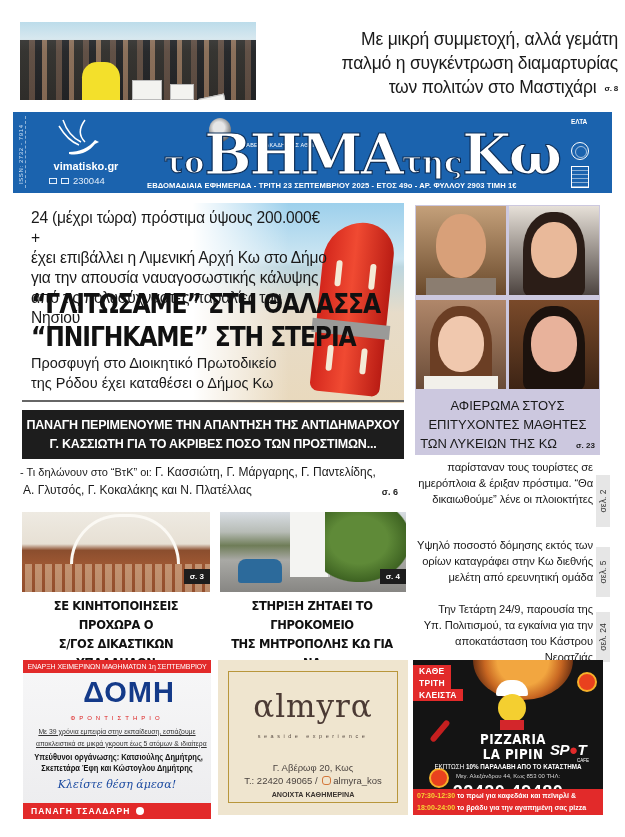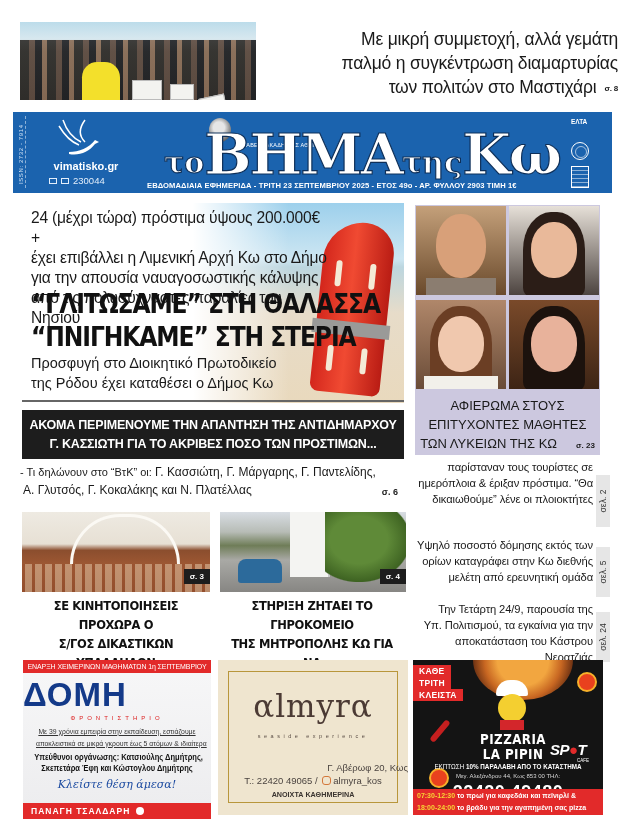--- a/index.html
+++ b/index.html
@@ -102,33 +102,33 @@
   .b1 { left: 413px; top: 459px; }
   .b1t { left: 596px; top: 475px; height: 52px; }
   .b2 { left: 413px; top: 537px; }
   .b2t { left: 596px; top: 547px; height: 50px; }
   .b3 { left: 413px; top: 601px; }
   .b3t { left: 596px; top: 612px; height: 50px; }
 
   
   .ad-domi { left: 23px; top: 660px; width: 188px; height: 159px; background: linear-gradient(180deg, #f7f7f8, #ececee); }
   .domi-topbar { position: absolute; left: 0; top: 0; width: 100%; height: 13px; background: #e22a2a; color: #fff; font-size: 7px; text-align: center; line-height: 13px; letter-spacing: -0.1px; white-space: nowrap; }
-  .domi-logo { position: absolute; left: 0; top: 16px; width: 100%; font-size: 33px; font-weight: bold; color: #143a89; letter-spacing: 1px; }
+  .domi-logo { position: absolute; left: 12px; top: 16px; width: 100%; text-align: center; font-size: 29px; font-weight: bold; color: #143a89; letter-spacing: 1px; }
   .domi-sub { position: absolute; left: 0; top: 55px; width: 100%; text-align: center; font-size: 6px; color: #d22; letter-spacing: 4px; }
   .domi-line { position: absolute; left: 4px; width: 180px; text-align: center; font-size: 7.6px; color: #333; text-decoration: underline; white-space: nowrap; transform: scaleX(.9); }
   .domi-resp { position: absolute; left: 4px; width: 180px; text-align: center; font-size: 8.2px; font-weight: bold; color: #111; white-space: nowrap; transform: scaleX(.92); }
   .domi-cta { position: absolute; left: 0; top: 118px; width: 100%; text-align: center; font-family: "DejaVu Serif", serif; font-style: italic; font-size: 11px; color: #1b4aa0; }
   .domi-bottombar { position: absolute; left: 0; bottom: 0; width: 100%; height: 16px; background: #e22a2a; color: #fff; font-size: 8.5px; font-weight: bold; line-height: 16px; display: flex; justify-content: space-between; padding: 0 8px; letter-spacing: 1px; }
   .phone-dot { display: inline-block; width: 8px; height: 8px; border-radius: 50%; background: #fff; vertical-align: -1px; margin-right: 4px; }
 
   .ad-almyra { left: 218px; top: 660px; width: 190px; height: 155px; background: #efe5cf; }
   .almyra-frame { position: absolute; left: 10px; top: 11px; width: 170px; height: 132px; border: 1.5px solid #b8963b; }
   .almyra-logo { position: absolute; left: 0; top: 28px; width: 100%; text-align: center; font-family: "DejaVu Serif", serif; font-size: 31px; color: #4b3a34; letter-spacing: 1px; }
   .almyra-tag { position: absolute; left: 0; top: 73px; width: 100%; text-align: center; font-size: 5.5px; color: #5a4d45; letter-spacing: 3.5px; }
-  .almyra-addr { position: absolute; left: 0; top: 102px; width: 100%; text-align: right; font-size: 9.5px; color: #4b4440; }
+  .almyra-addr { position: absolute; left: 0; top: 102px; width: 100%; text-align: center; font-size: 9.5px; color: #4b4440; }
   .almyra-tel { position: absolute; left: 0; top: 115px; width: 100%; text-align: center; font-size: 9.5px; color: #4b4440; }
   .ig-icon { display: inline-block; width: 9px; height: 9px; border: 1.3px solid #d4773a; border-radius: 3px; vertical-align: -1px; margin: 0 2px; position: relative; }
   .almyra-open { position: absolute; left: 0; top: 130px; width: 100%; text-align: center; font-size: 7.2px; font-weight: bold; color: #3a3430; }
 
   .ad-pizza { left: 413px; top: 660px; width: 190px; height: 155px; background: #141414; overflow: hidden; }
   .pizza-disc { position: absolute; left: 60px; top: -40px; width: 100px; height: 80px; border-radius: 50%; background: radial-gradient(circle, #f2a640 0 40%, #c86722 60%, #6e3213 78%, rgba(0,0,0,0) 80%); }
   .pizza-tag { position: absolute; left: 0; background: #e22a2a; color: #fff; font-weight: bold; font-size: 8.5px; padding: 1px 6px; line-height: 10px; letter-spacing: .3px; }
   .chef { position: absolute; left: 77px; top: 20px; width: 46px; height: 50px; }
   .chef .hat { position: absolute; left: 6px; top: 0; width: 32px; height: 16px; background: #fff; border-radius: 14px 14px 2px 2px; }
   .chef .head { position: absolute; left: 8px; top: 14px; width: 28px; height: 28px; background: #f4cf30; border-radius: 50%; }
@@ -206,21 +206,21 @@
   <div>“ΓΛΙΤΩΣΑΜΕ” ΣΤΗ ΘΑΛΑΣΣΑ</div>
   <div>“ΠΝΙΓΗΚΑΜΕ” ΣΤΗ ΣΤΕΡΙΑ</div>
 </div>
 <div class="abs lead-sub">
   <div>Προσφυγή στο Διοικητικό Πρωτοδικείο</div>
   <div>της Ρόδου έχει καταθέσει ο Δήμος Κω</div>
 </div>
 <div class="abs lead-rule"></div>
 
 <div class="abs black-bar">
-  <div>ΑΚΟΜΑ ΠΕΡΙΜΕΝΟΥΜΕ ΤΗΝ ΑΠΑΝΤΗΣΗ ΤΗΣ ΑΝΤΙΔΗΜΑΡΧΟΥ</div>
+  <div>ΠΑΝΑΓΗ ΠΕΡΙΜΕΝΟΥΜΕ ΤΗΝ ΑΠΑΝΤΗΣΗ ΤΗΣ ΑΝΤΙΔΗΜΑΡΧΟΥ</div>
   <div>Γ. ΚΑΣΣΙΩΤΗ ΓΙΑ ΤΟ ΑΚΡΙΒΕΣ ΠΟΣΟ ΤΩΝ ΠΡΟΣΤΙΜΩΝ...</div>
 </div>
 <div class="abs statements">
   <div><span>- Τι δηλώνουν στο “ΒτΚ” οι: </span><span class="names">Γ. Κασσιώτη, Γ. Μάργαρης, Γ. Παντελίδης,</span></div>
   <div class="names" style="padding-left:3px;">Α. Γλυτσός, Γ. Κοκαλάκης και Ν. Πλατέλλας</div>
   <span class="sref">σ. 6</span>
 </div>
 
 <div class="abs photo court">
   <div class="arch"></div>

